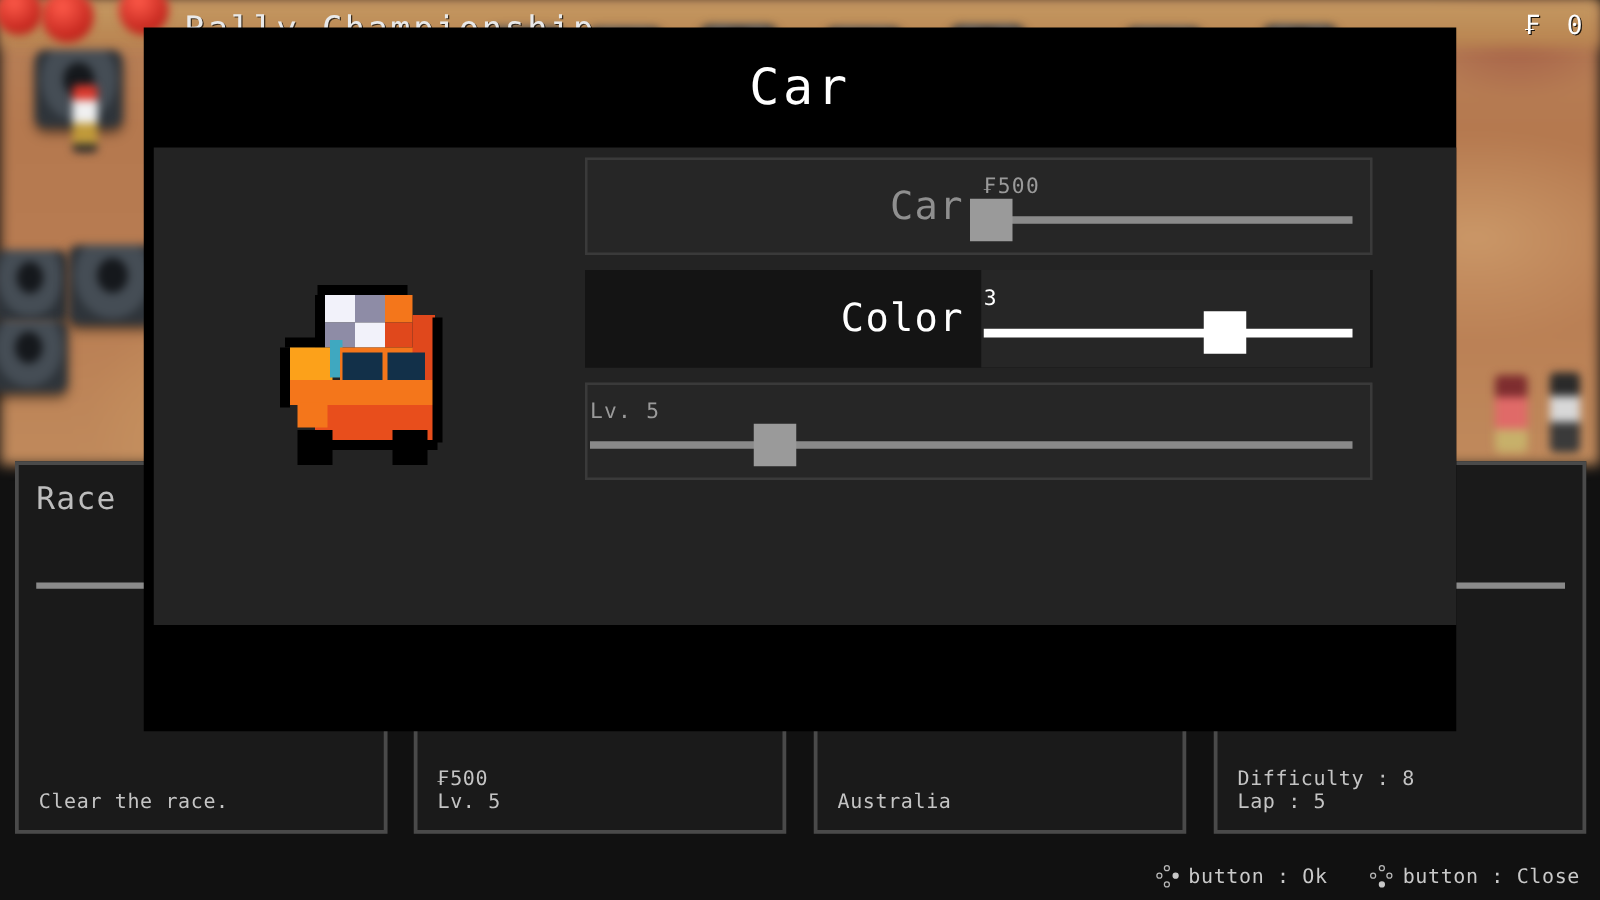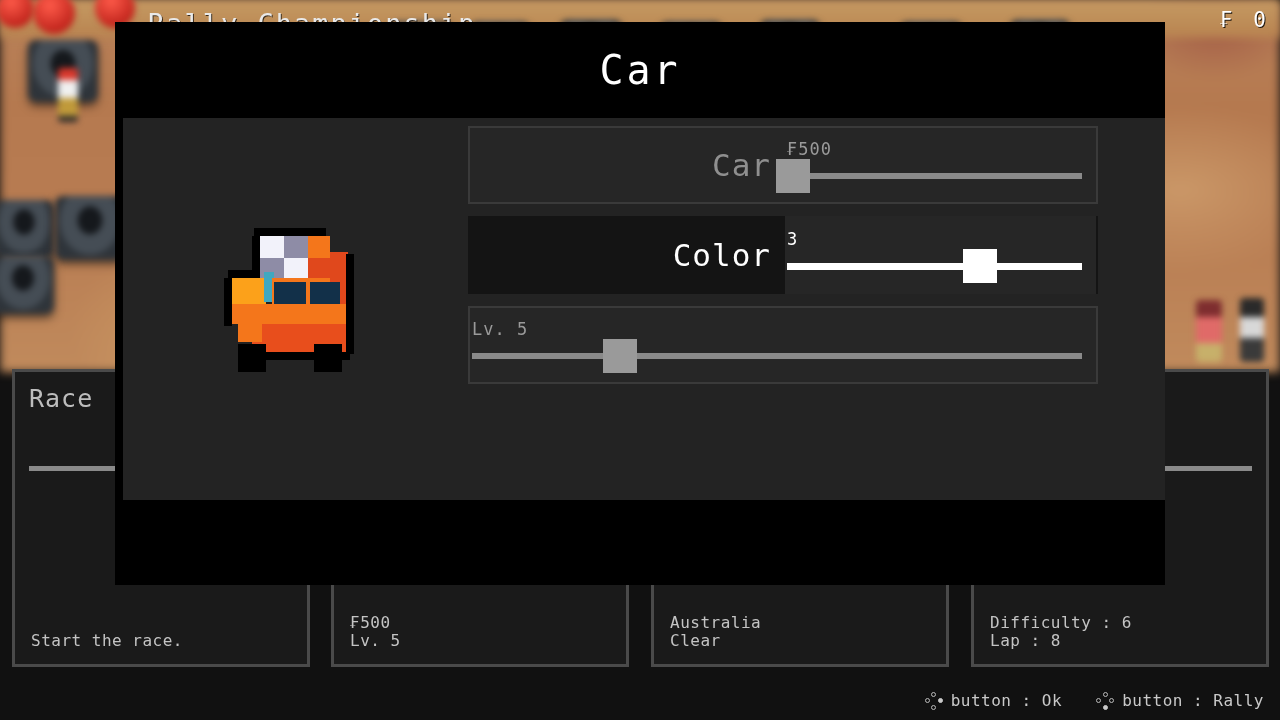--- a/index.html
+++ b/index.html
@@ -162,48 +162,47 @@
   <div class="money">
     <span>₣</span>
     <span>0</span>
   </div>
 
   <div class="cards">
     <div class="card" style="left:12px; width:298px;">
       <div class="card-title">Race</div>
       <div class="card-div"></div>
       <div class="card-body">
-        <div class="card-line">Start the race.</div>
+        <div class="card-line">Clear the race.</div>
       </div>
     </div>
 
     <div class="card" style="left:331px; width:298px;">
       <div class="card-title"></div>
       <div class="card-div"></div>
       <div class="card-body">
         <div class="card-line">₣500</div>
         <div class="card-line">Lv. 5</div>
       </div>
     </div>
 
     <div class="card" style="left:651px; width:298px;">
       <div class="card-title"></div>
       <div class="card-div"></div>
       <div class="card-body">
         <div class="card-line">Australia</div>
-        <div class="card-line">Clear</div>
       </div>
     </div>
 
     <div class="card" style="left:971px; width:298px;">
       <div class="card-title"></div>
       <div class="card-div"></div>
       <div class="card-body">
-        <div class="card-line">Difficulty : 6</div>
-        <div class="card-line">Lap : 8</div>
+        <div class="card-line">Difficulty : 8</div>
+        <div class="card-line">Lap : 5</div>
       </div>
     </div>
   </div>
 
   <div class="hints">
     <div class="hint">
       <span class="padicon">
         <i class="pad-t"></i>
           <i class="pad-l"></i>
           <i class="pad-r fill"></i>
@@ -211,21 +210,21 @@
       </span>
       <span>button : Ok</span>
     </div>
     <div class="hint">
       <span class="padicon">
         <i class="pad-t"></i>
           <i class="pad-l"></i>
           <i class="pad-r"></i>
           <i class="pad-b fill"></i>
       </span>
-      <span>button : Rally</span>
+      <span>button : Close</span>
     </div>
   </div>
 
   <div class="modal">
     <div class="modal-title">Car</div>
 
     <div class="modal-body">
 
       <div class="preview">
         <div class="car-sprite">

